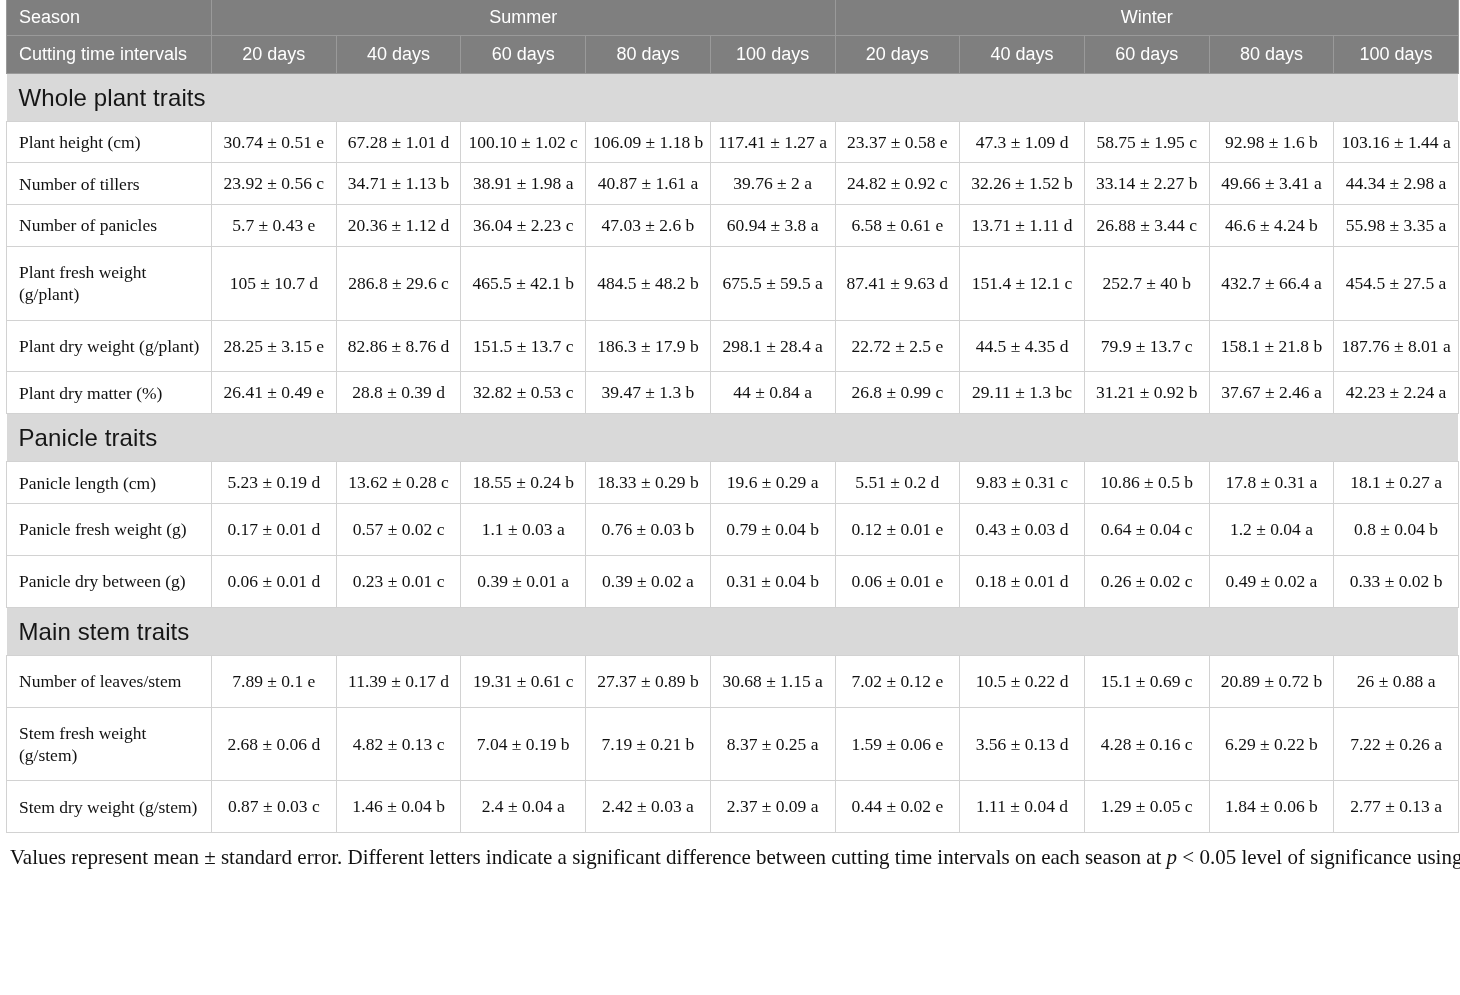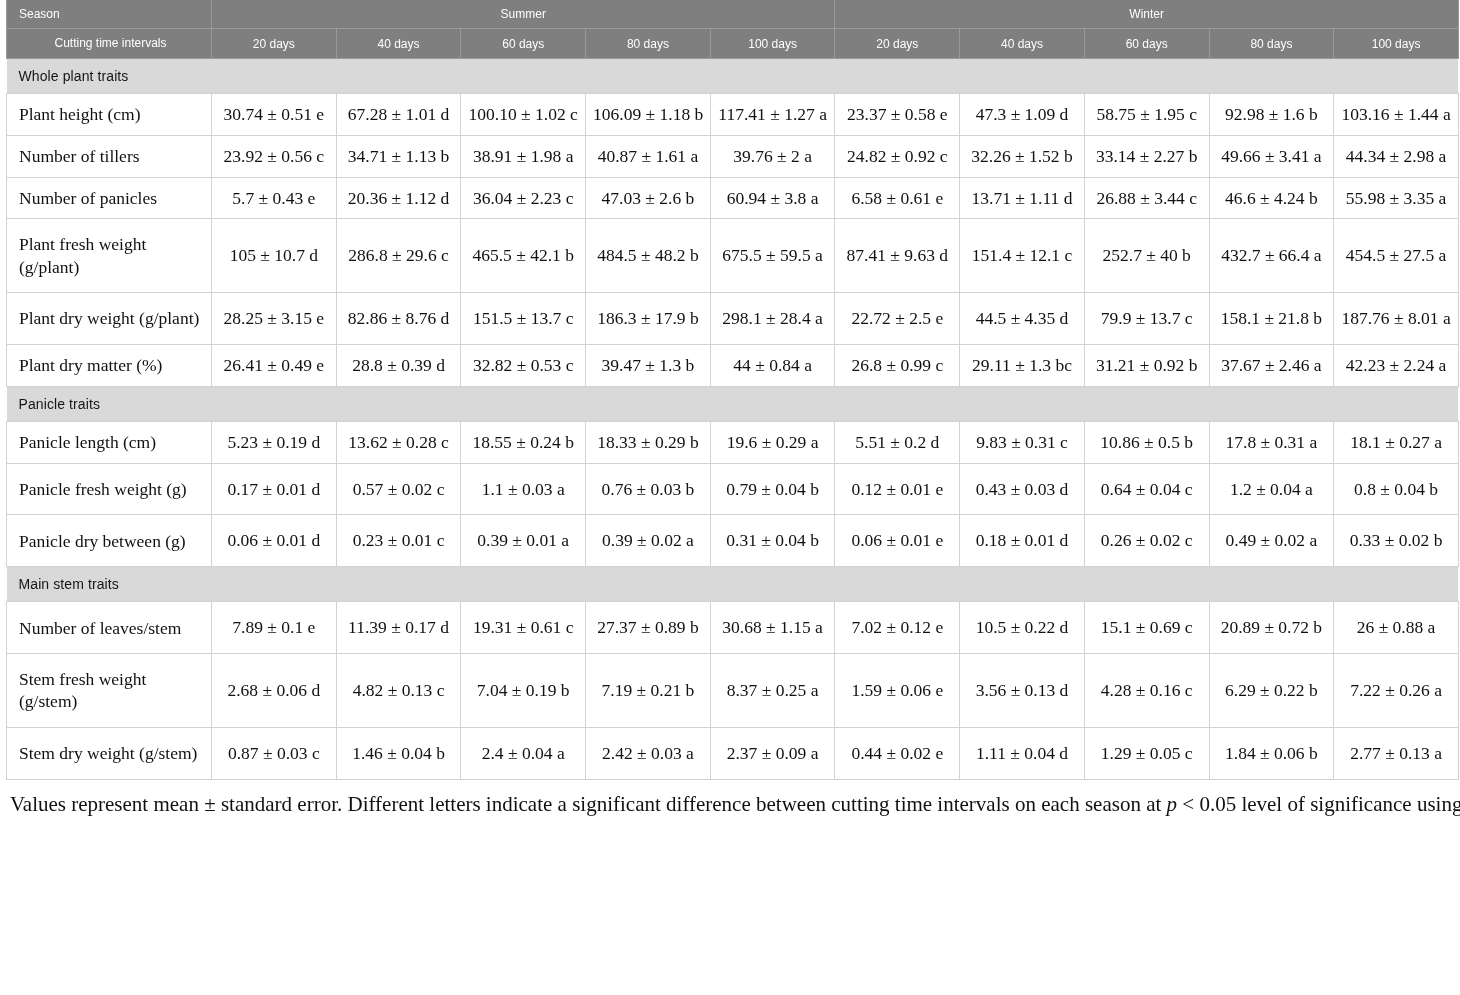--- a/index.html
+++ b/index.html
@@ -24,45 +24,44 @@
     border-collapse: collapse;
     table-layout: fixed;
     font-size: 17.5px;
   }
   
   thead td, thead th {
     background: #7f7f7f;
     color: #ffffff;
     font-family: "Liberation Sans", sans-serif;
     font-weight: normal;
-    font-size: 12px;
+    font-size: 18px;
     border: 1px solid #9a9a9a;
     border-top: none;
     padding: 7px 9px;
     text-align: center;
     vertical-align: middle;
   }
   thead td.hcorner {
     text-align: left;
     padding-left: 12px;
   }
   thead td.hcorner.two-line {
     line-height: 1.25;
-    text-align: center;
   }
   thead td.season-label {
     text-align: left;
     padding-left: 12px;
   }
   
   tr.section td {
     background: #d9d9d9;
     color: #161616;
     font-family: "Liberation Sans", sans-serif;
-    font-size: 14px;
+    font-size: 24px;
     font-weight: normal;
     text-align: left;
     padding: 8px 0 8px 12px;
     border: none;
     border-top: 1px solid #ffffff;
     letter-spacing: 0.1px;
   }
   
   tbody td {
     border: 1px solid #d2d2d2;

